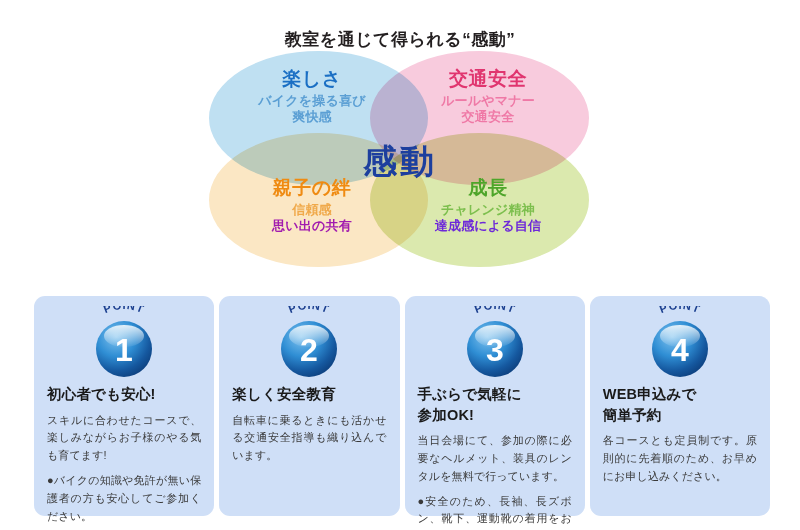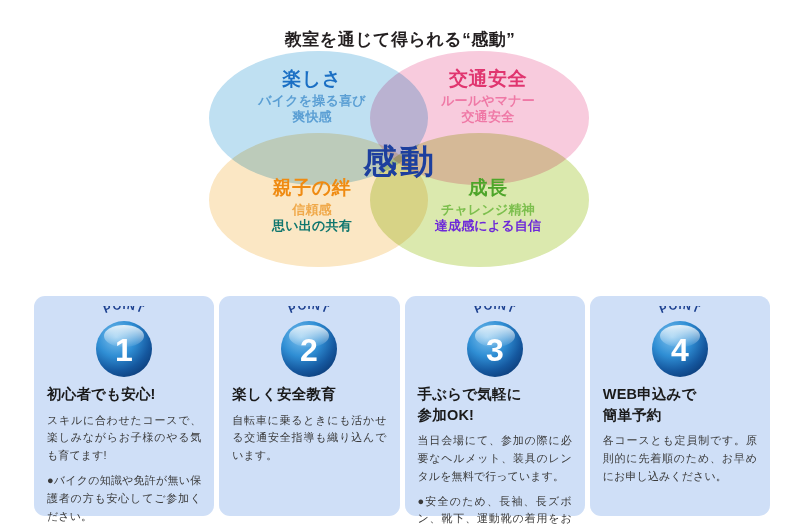--- a/index.html
+++ b/index.html
@@ -160,21 +160,21 @@
 
   <div class="venn-label" id="venn-label-safe">
     <span class="vl-head" style="color: rgb(224, 53, 111);">交通安全</span>
     <span class="vl-sub" style="color: rgb(239, 121, 166);">ルールやマナー</span>
     <span class="vl-sub" style="color: rgb(239, 121, 166);">交通安全</span>
   </div>
 
   <div class="venn-label" id="venn-label-bond">
     <span class="vl-head" style="color: rgb(239, 139, 18);">親子の絆</span>
     <span class="vl-sub" style="color: rgb(240, 169, 74);">信頼感</span>
-    <span class="vl-sub" style="color: #0f766e;">思い出の共有</span>
+    <span class="vl-sub" style="color: #a21caf;">思い出の共有</span>
   </div>
 
   <div class="venn-label" id="venn-label-grow">
     <span class="vl-head" style="color: rgb(78, 165, 42);">成長</span>
     <span class="vl-sub" style="color: rgb(125, 191, 78);">チャレンジ精神</span>
     <span class="vl-sub" style="color: #6d28d9;">達成感による自信</span>
   </div>
 
   <div id="venn-center" style="color: rgb(29, 63, 158);">感動</div>
 </div>

